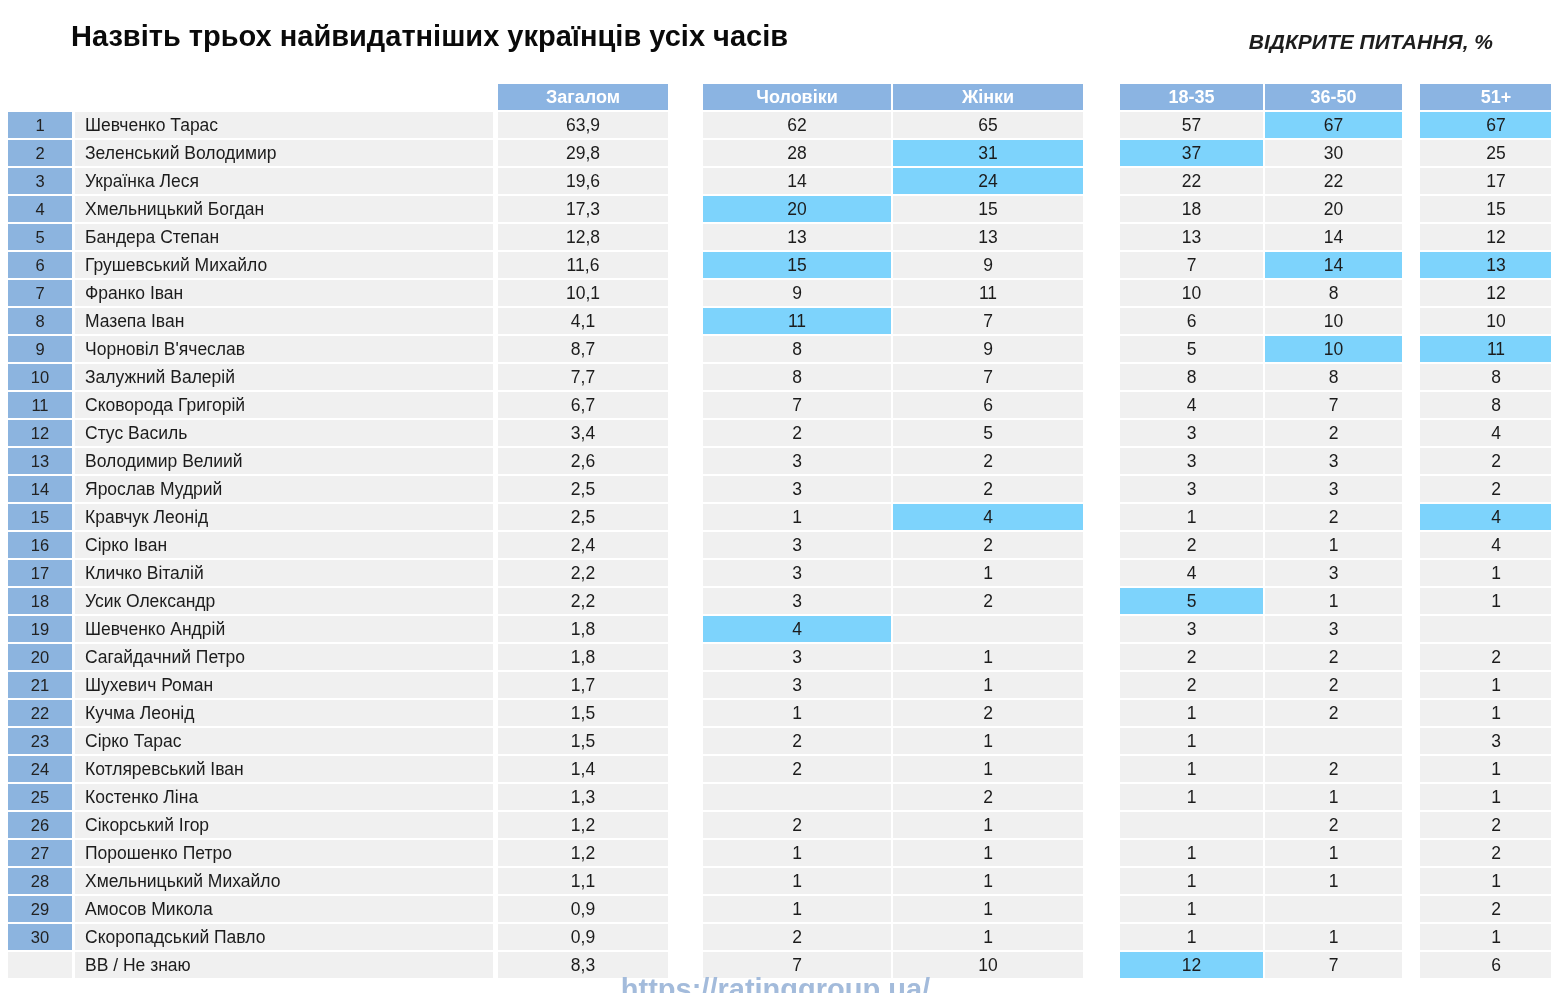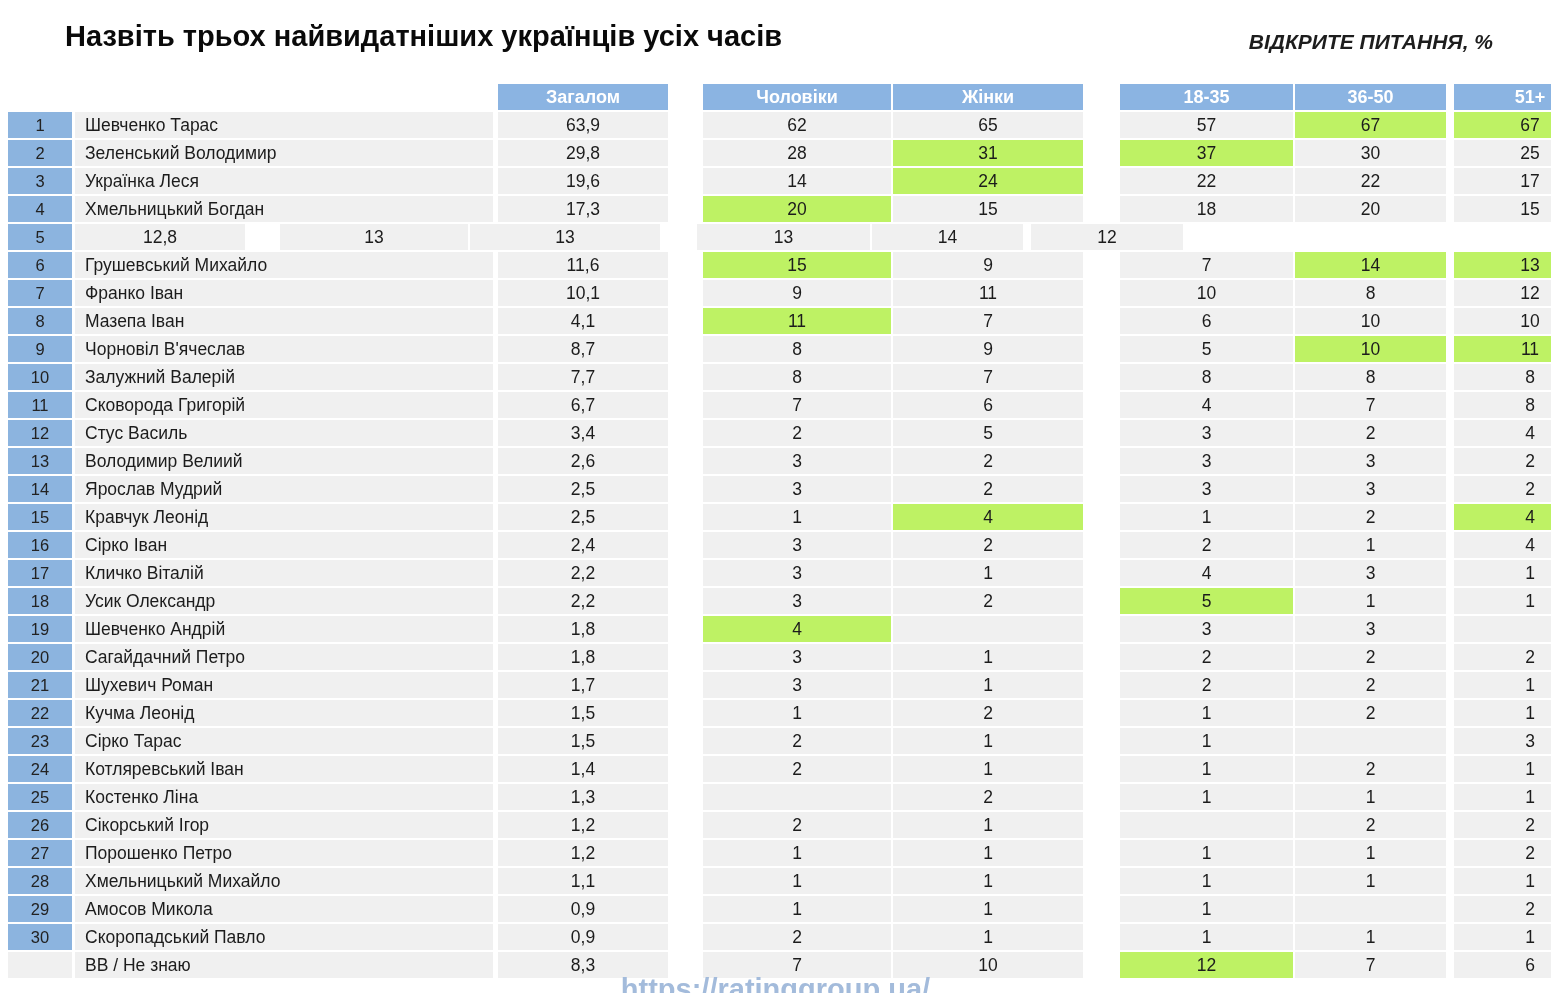--- a/index.html
+++ b/index.html
@@ -6,53 +6,53 @@
   html, body {
     width: 1551px; height: 993px;
     background: #ffffff;
     overflow: hidden;
     font-family: "Liberation Sans", "DejaVu Sans", sans-serif;
     position: relative;
   }
   .page { position: absolute; inset: 0; }
 
   .title {
-    position: absolute; left: 65px; top: 20px;
+    position: absolute; left: 71px; top: 20px;
     font-size: 29px; font-weight: bold; color: #0a0a0a;
     letter-spacing: 0px;
   }
   .subtitle {
     position: absolute; right: 58px; top: 30px;
     font-size: 21px; font-style: italic; font-weight: bold; color: #1d1d1d;
   }
 
   .grid { position: absolute; left: 8px; top: 84px; }
 
   .row { display: flex; height: 26px; margin-bottom: 2px; text-align: center; }
 
   
   .c-rank  { width: 64px;  margin-right: 3px; }
   .c-name  { width: 418px; margin-right: 5px; padding-left: 10px; justify-content: flex-start !important; }
   .c-total { width: 170px; }
   .gap1    { width: 35px; }
   .c-men   { width: 188px; margin-right: 2px; }
   .c-women { width: 190px; }
   .gap2    { width: 37px; }
-  .c-a1    { width: 173px; margin-right: 2px; }
-  .c-a2    { width: 151px; margin-right: 8px; }
+  .c-a1    { width: 143px; margin-right: 2px; }
+  .c-a2    { width: 137px; margin-right: 18px; }
   .c-a3    { width: 152px; }
 
   .cell {
     display: flex; align-items: center; justify-content: center;
     background: #f0f0f0;
     font-size: 17.5px; color: #1c1c1c;
     white-space: nowrap;
   }
   .cell.spacer { background: transparent; }
-  .cell.hl { background: #bef264; }
+  .cell.hl { background: #7dd3fc; }
 
   .hdr {
     background: #8bb4e2 !important;
     color: #ffffff; font-weight: bold; font-size: 18px;
   }
   .rank-cell { background: #8cb4df; color: #222; font-size: 16.5px; }
   .rank-cell.norank { background: #f0f0f0; }
   .name-cell { justify-content: flex-start; }
 
   .footer-link {
@@ -133,20 +133,21 @@
       <div class="cell c-men hl">20</div>
       <div class="cell c-women">15</div>
       <div class="cell spacer gap2"></div>
       <div class="cell c-a1">18</div>
       <div class="cell c-a2">20</div>
       <div class="cell c-a3">15</div>
     </div>
 
     <div class="row">
       <div class="cell rank-cell c-rank">5</div>
+      <div class="cell name-cell c-name">Бандера Степан</div>
       <div class="cell c-total">12,8</div>
       <div class="cell spacer gap1"></div>
       <div class="cell c-men">13</div>
       <div class="cell c-women">13</div>
       <div class="cell spacer gap2"></div>
       <div class="cell c-a1">13</div>
       <div class="cell c-a2">14</div>
       <div class="cell c-a3">12</div>
     </div>
 

